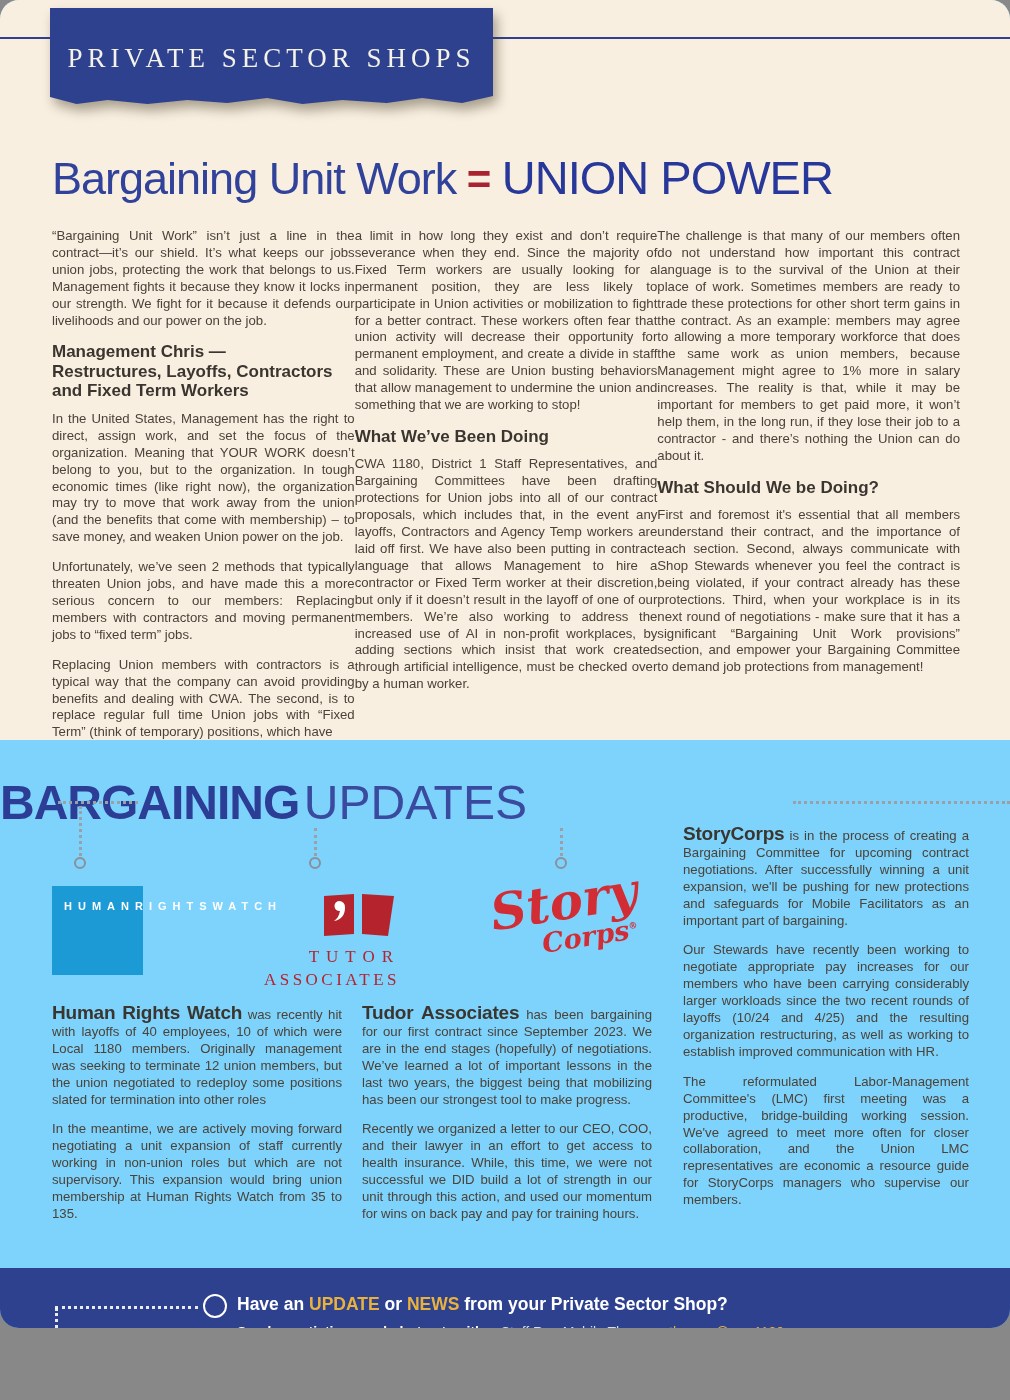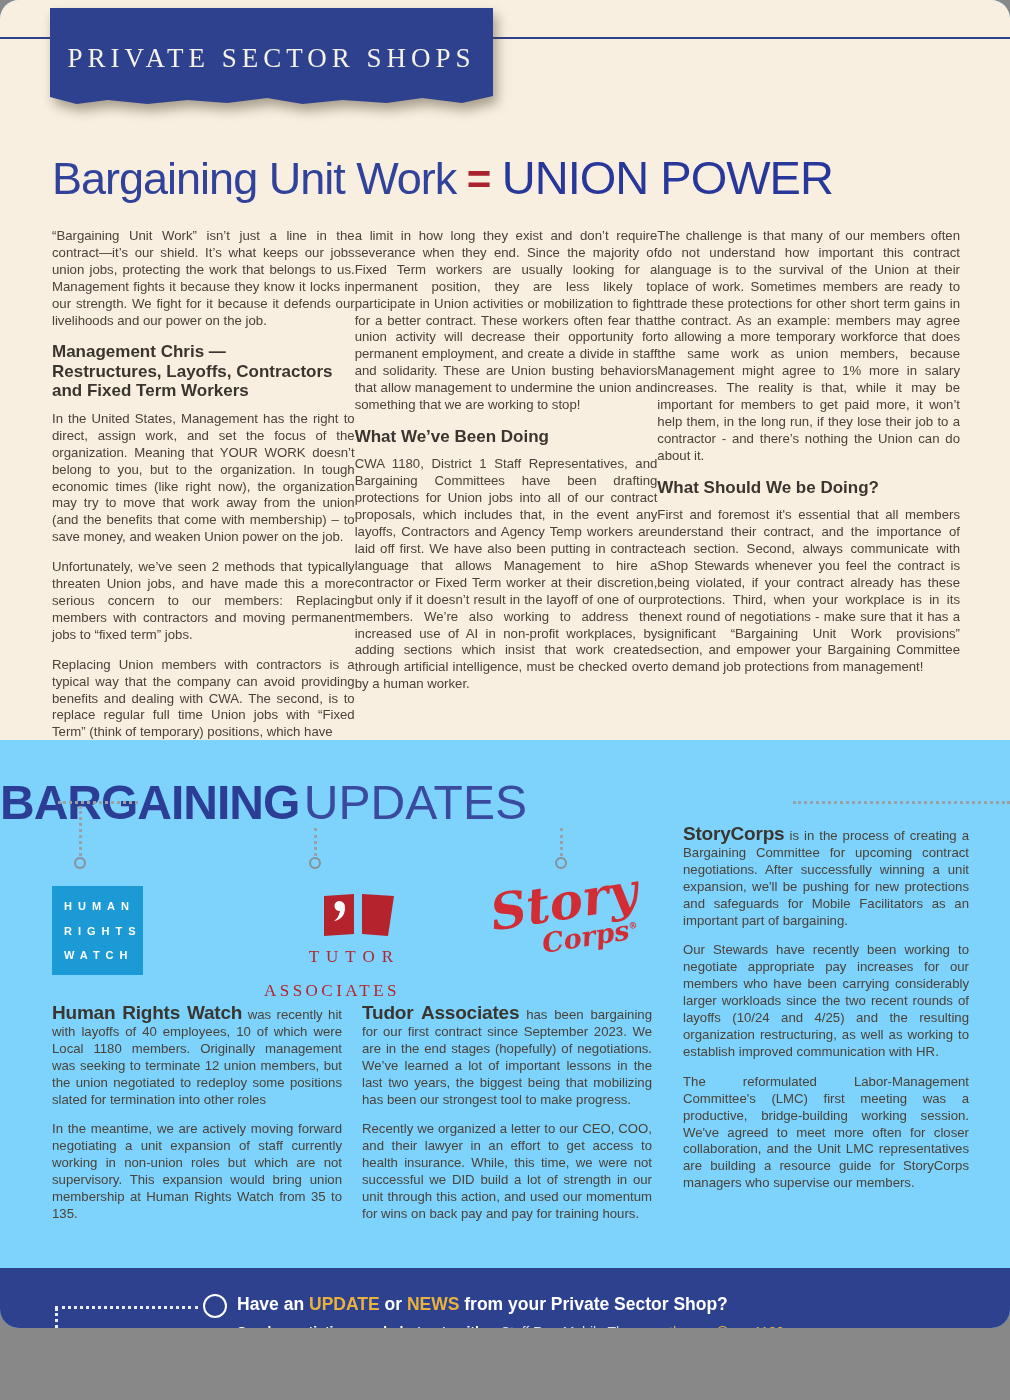--- a/index.html
+++ b/index.html
@@ -34,27 +34,27 @@
   }
   
   .bu-title{ position:absolute; top:775px; left:0; width:100%; text-align:left; white-space:nowrap; }
   .bu-bold{ font-size:48px; font-weight:bold; color:#2c3d96; letter-spacing:-1px; }
   .bu-light{ font-size:48px; color:#3a4a9e; letter-spacing:0px; }
   .dot-h{ position:absolute; border-top:3px dotted #9aa0a8; }
   .dot-v{ position:absolute; width:0; border-left:3px dotted #9aa0a8; }
   .dot-circle{ position:absolute; width:12px; height:12px; border:2px solid #8a9099; border-radius:50%; background:transparent; }
   .hrw-logo{
     position:absolute; top:886px; left:52px; width:91px; height:89px; background:#1b9ad6;
-    color:#fff; display:flex; flex-direction:column; justify-content:space-between;
+    color:#fff; display:flex; flex-direction:row; justify-content:space-between;
     padding:15px 10px 14px 12px; font-weight:bold; font-size:11px; letter-spacing:6px; line-height:11px;
   }
   .tutor-logo{ position:absolute; top:893px; left:240px; width:160px; text-align:right; color:#b5242d; font-family:"Liberation Serif", serif; }
   .tutor-logo .shapes{ margin-bottom:6px; }
   .tutor-l1{ font-size:17px; letter-spacing:7px; }
-  .tutor-l2{ font-size:17px; letter-spacing:3.5px; margin-top:14px; }
+  .tutor-l2{ font-size:17px; letter-spacing:3.5px; margin-top:3px; }
   .story-logo{
     position:absolute; top:878px; left:492px; width:160px; color:#d22d34;
     font-family:"DejaVu Serif", serif; font-style:italic; transform:rotate(-9deg);
   }
   .story-w1{ font-size:50px; line-height:46px; font-weight:bold; }
   .story-w2{ font-size:27px; line-height:22px; margin-left:46px; font-weight:bold; }
   .story-reg{ font-size:9px; vertical-align:super; font-style:normal; }
   .ucol{ position:absolute; }
   .ucol p{ font-size:13.2px; line-height:16.9px; color:#4b4239; text-align:justify; margin-bottom:13px; }
   .lead{ font-size:19px; font-weight:bold; color:#3a352f; letter-spacing:-0.2px; }
@@ -158,21 +158,21 @@
   </div>
 
   <div class="ucol" style="top:1005px; left:362px; width:290px;">
     <p><span class="lead">Tudor Associates</span> <span>has been bargaining for our first contract since September 2023. We are in the end stages (hopefully) of negotiations. We’ve learned a lot of important lessons in the last two years, the biggest being that mobilizing has been our strongest tool to make progress.</span></p>
     <p>Recently we organized a letter to our CEO, COO, and their lawyer in an effort to get access to health insurance. While, this time, we were not successful we DID build a lot of strength in our unit through this action, and used our momentum for wins on back pay and pay for training hours.</p>
   </div>
 
   <div class="ucol" style="top:826px; left:675px; width:286px;margin-left:8px;">
     <p><span class="lead">StoryCorps</span> <span>is in the process of creating a Bargaining Committee for upcoming contract negotiations. After successfully winning a unit expansion, we'll be pushing for new protections and safeguards for Mobile Facilitators as an important part of bargaining.</span></p>
     <p>Our Stewards have recently been working to negotiate appropriate pay increases for our members who have been carrying considerably larger workloads since the two recent rounds of layoffs (10/24 and 4/25) and the resulting organization restructuring, as well as working to establish improved communication with HR.</p>
-    <p>The reformulated Labor-Management Committee's (LMC) first meeting was a productive, bridge-building working session. We've agreed to meet more often for closer collaboration, and the Unit LMC representatives are building a resource guide for StoryCorps managers who supervise our members.</p>
+    <p>The reformulated Labor-Management Committee's (LMC) first meeting was a productive, bridge-building working session. We've agreed to meet more often for closer collaboration, and the Union LMC representatives are economic a resource guide for StoryCorps managers who supervise our members.</p>
   </div>
 
   <div class="footer">
     <div class="f-dot-h"></div>
     <div class="f-dot-v"></div>
     <div class="f-circle"></div>
     <div class="f-text">
       <div class="f-line1">
         <span>Have an</span>
         <span class="f-gold">UPDATE</span>

